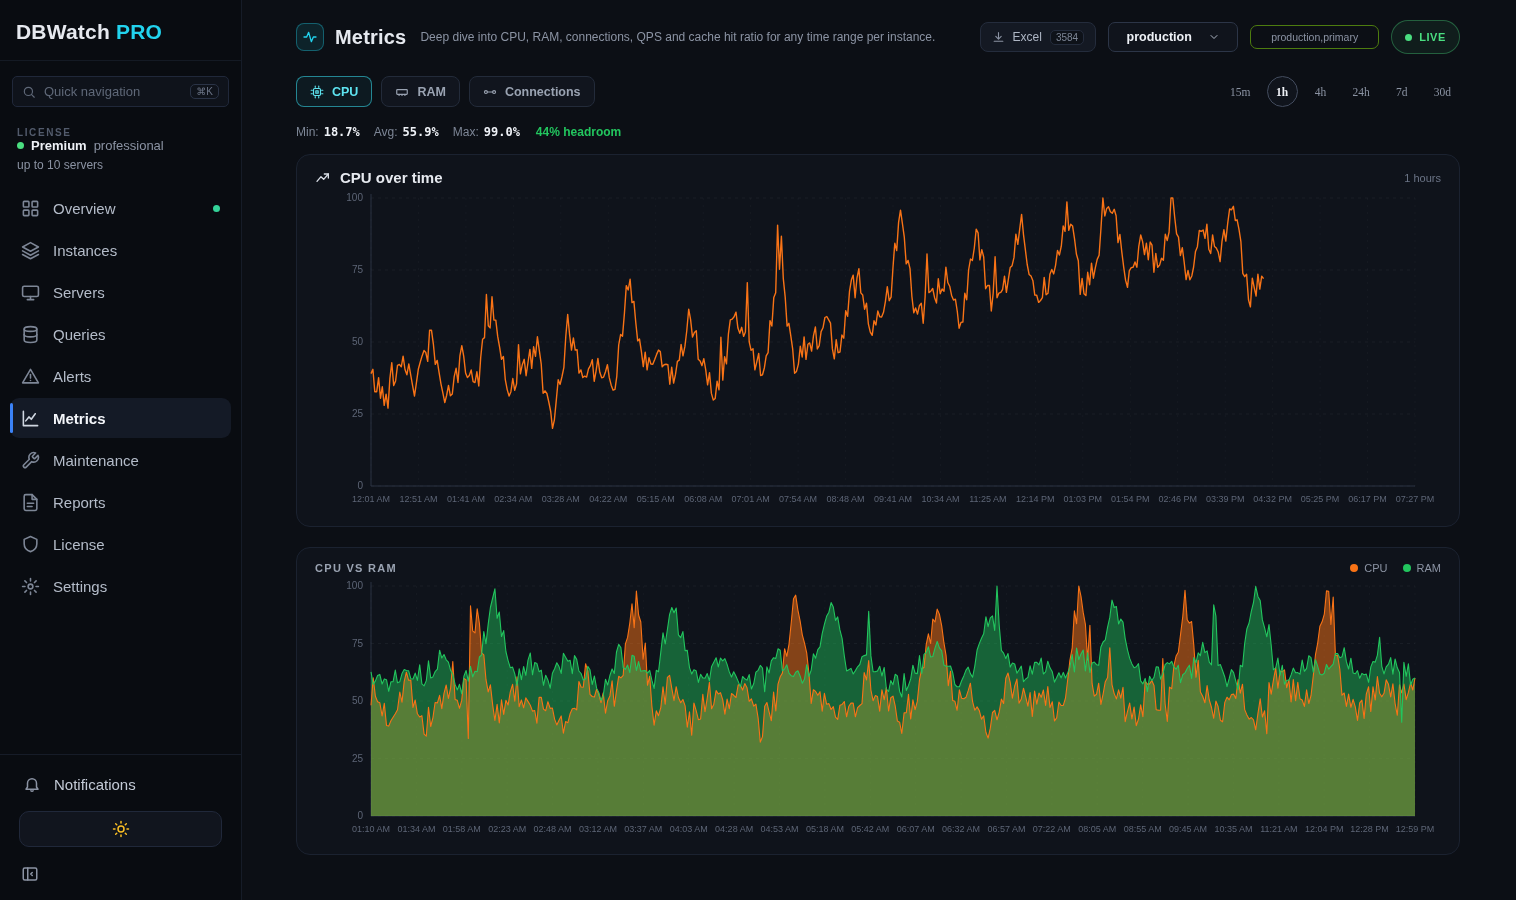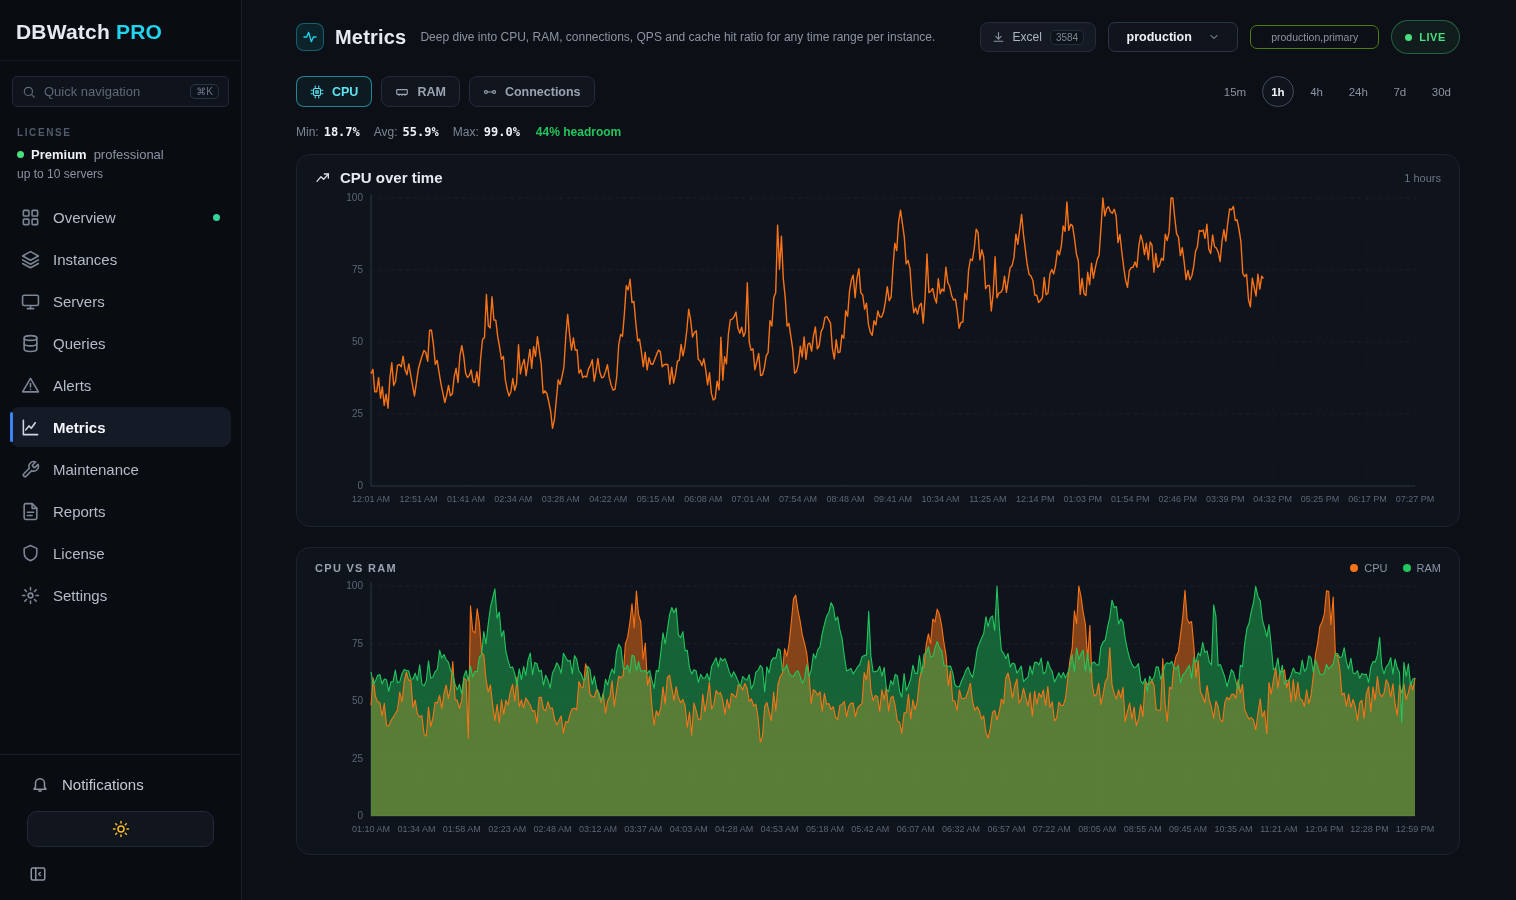--- a/index.html
+++ b/index.html
@@ -18,33 +18,33 @@
   
   .sidebar{width:242px; height:900px; background:#090c11; border-right:1px solid #161c28; display:flex; flex-direction:column;}
   .logo{padding:20px 16px 16px; font-size:21px; font-weight:800; letter-spacing:.2px; border-bottom:1px solid #141a24;}
   .logo .accent{color:#22d3ee; margin-left:6px;}
   .search{margin:15px 12px 0; height:31px; background:#0f131b; border:1px solid #20283a; border-radius:5px; display:flex; align-items:center; gap:8px; padding:0 9px; color:#5f6878; cursor:text;}
   .search-input{flex:1; min-width:0; background:transparent; border:none; outline:none; color:#aeb6c4; font-size:13px; font-family:inherit;}
   .search-input::placeholder{color:#5f6878;}
   .kbd{border:1px solid #2a3346; border-radius:5px; font-size:10px; padding:1px 5px; color:#6b7486; white-space:nowrap;}
   .license{padding:20px 17px 4px;}
   .license-heading{font-size:10px; letter-spacing:1.6px; color:#525b6c; font-weight:700;}
-  .license-line{margin-top:9px; font-size:13px; display:flex; align-items:center; gap:7px;}
+  .license-line{font-size:13px; display:flex; align-items:center; gap:7px;}
   .dot-green{width:7px;height:7px;border-radius:50%;background:#4ade80;}
   .tier{font-weight:700; color:#eef1f6;}
   .plan{color:#8b93a3;}
   .license-sub{margin-top:5px; font-size:12px; color:#8b93a3;}
   .nav{margin-top:12px; padding:0 10px; display:flex; flex-direction:column; gap:2px;}
   .nav-item{display:flex; align-items:center; gap:13px; height:40px; padding:0 11px; border-radius:9px; color:#b4bcc9; font-size:15px; cursor:pointer; position:relative;}
   .nav-item .nav-icon{color:#7d8696;}
   .nav-item.active{background:#141a26; color:#f4f6fa; font-weight:600;}
   .nav-item.active .nav-icon{color:#cfd6e0;}
   .nav-item.active::before{content:''; position:absolute; left:0; top:5px; bottom:5px; width:3px; border-radius:3px; background:#3b82f6;}
   .nav-dot{width:7px;height:7px;border-radius:50%;background:#34d399;margin-left:auto;}
-  .sidebar-bottom{margin-top:auto; padding:12px 27px 12px; border-top:1px solid #161c28;}
+  .sidebar-bottom{margin-top:auto; padding:12px 19px 12px; border-top:1px solid #161c28;}
   .notifications{display:flex; align-items:center; gap:13px; color:#c3cad6; font-size:15px; padding:8px 4px; cursor:pointer;}
   .notifications .icon{color:#8b93a3;}
   .theme-btn{margin-top:10px; height:36px; background:#11151e; border:1px solid #20283a; border-radius:10px; display:flex; align-items:center; justify-content:center; color:#fbbf24; cursor:pointer; width:100%;}
   .collapse-btn{margin-top:16px; color:#8b93a3; background:none; border:none; cursor:pointer; padding:2px;}
 
   
   .main{flex:1; padding:20px 56px 0 54px; display:flex; flex-direction:column;}
   .header{display:flex; align-items:center; gap:11px;}
   .metrics-badge{width:28px;height:28px;border-radius:8px;background:rgba(34,211,238,.10);border:1px solid rgba(34,211,238,.35);display:flex;align-items:center;justify-content:center;color:#22d3ee;}
   .title{font-size:20px; font-weight:800; letter-spacing:.2px;}
@@ -57,21 +57,21 @@
   .env-select .chev{color:#aeb6c4;}
   .env-tag{height:24px; border:1px solid #4d7c0f; border-radius:7px; padding:0 20px; font-size:10.5px; color:#8b93a3; display:flex; align-items:center;}
   .live{height:26px; border:1px solid rgba(74,222,128,.35); background:rgba(74,222,128,.07); border-radius:999px; padding:16px 13px; display:flex; align-items:center; gap:7px; color:#4ade80; font-size:11px; font-weight:700; letter-spacing:.6px;}
   .live-dot{width:7px;height:7px;border-radius:50%;background:#4ade80;}
 
   .toolbar{margin-top:22px; display:flex; align-items:center;}
   .tabs{display:flex; gap:9px;}
   .tab{height:31px; border-radius:8px; border:1px solid #232b3a; background:#11151e; color:#9aa3b2; font-size:12.5px; font-weight:600; display:flex; align-items:center; gap:8px; padding:0 13px; cursor:pointer; font-family:inherit;}
   .tab.active{border-color:rgba(56,224,240,.55); color:#5ee4f0; background:rgba(34,211,238,.06);}
   .ranges{margin-left:auto; display:flex; gap:7px; align-items:center;}
-  .range{min-width:32px; height:28px; padding:0 8px; border-radius:999px; color:#8b93a3; font-size:11.5px; display:flex; align-items:center; justify-content:center; border:1px solid transparent; background:transparent; cursor:pointer; font-family:Liberation Sans, sans-serif;}
+  .range{min-width:32px; height:28px; padding:0 8px; border-radius:999px; color:#8b93a3; font-size:11.5px; display:flex; align-items:center; justify-content:center; border:1px solid transparent; background:transparent; cursor:pointer; font-family:Liberation Serif, serif;}
   .range.active{border-color:#434c5e; color:#eef1f6; background:#10141c; height:31px; min-width:31px; font-weight:700;}
 
   .stats{margin-top:18px; display:flex; align-items:baseline; font-size:12px;}
   .stat-label{color:#7d8696; margin-right:5px;}
   .stat-value{font-family:"DejaVu Sans Mono", monospace; font-weight:700; color:#eef1f6; margin-right:14px; font-size:12px;}
   .headroom{color:#22c55e; font-weight:600; margin-left:2px;}
 
   .card{background:#0f131b; border:1px solid #1b2230; border-radius:14px; margin-top:15px; padding:14px 16px 4px;}
   .card-header{display:flex; align-items:center; gap:9px; padding:0 2px;}
   .card-title{font-size:15px; font-weight:700;}

